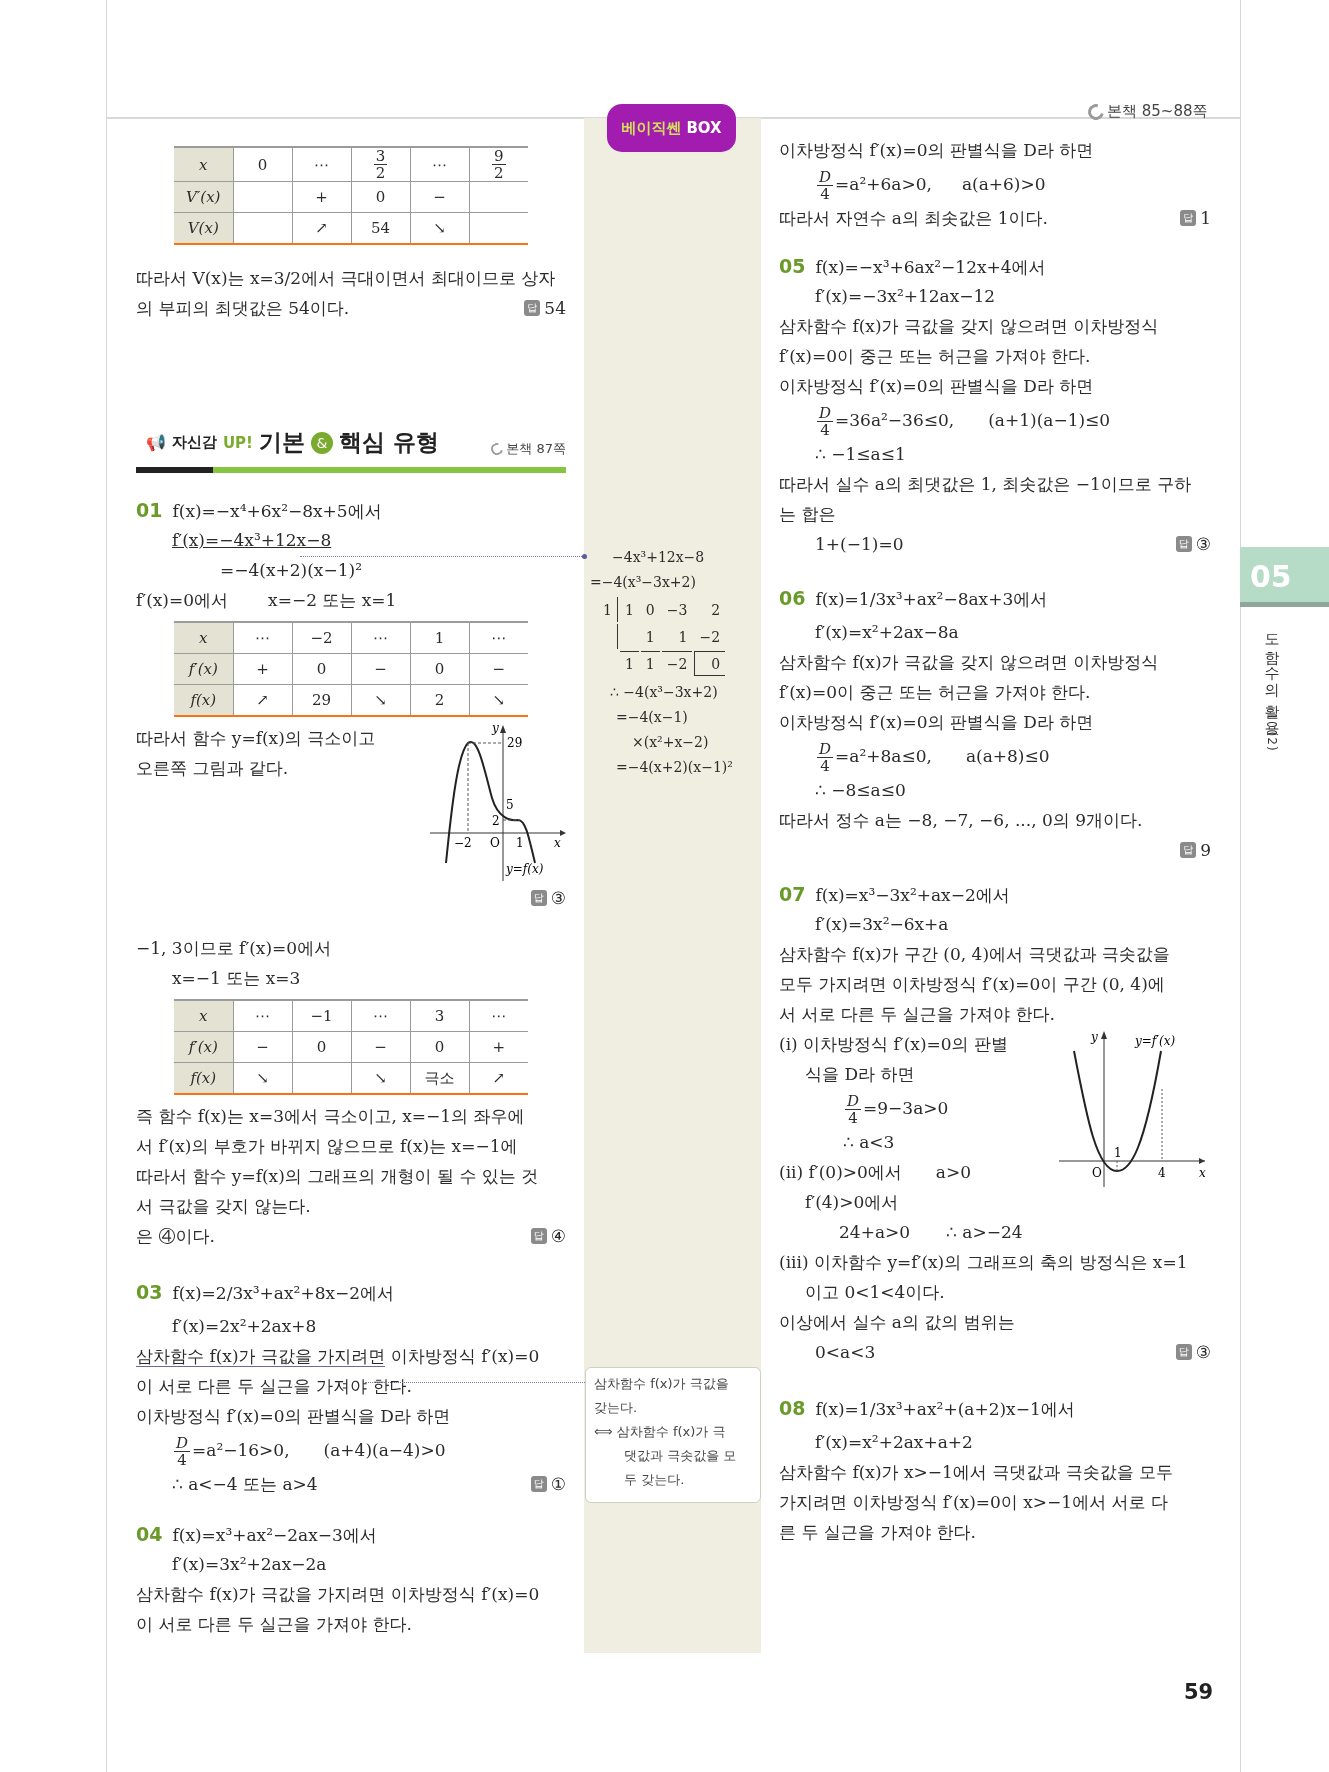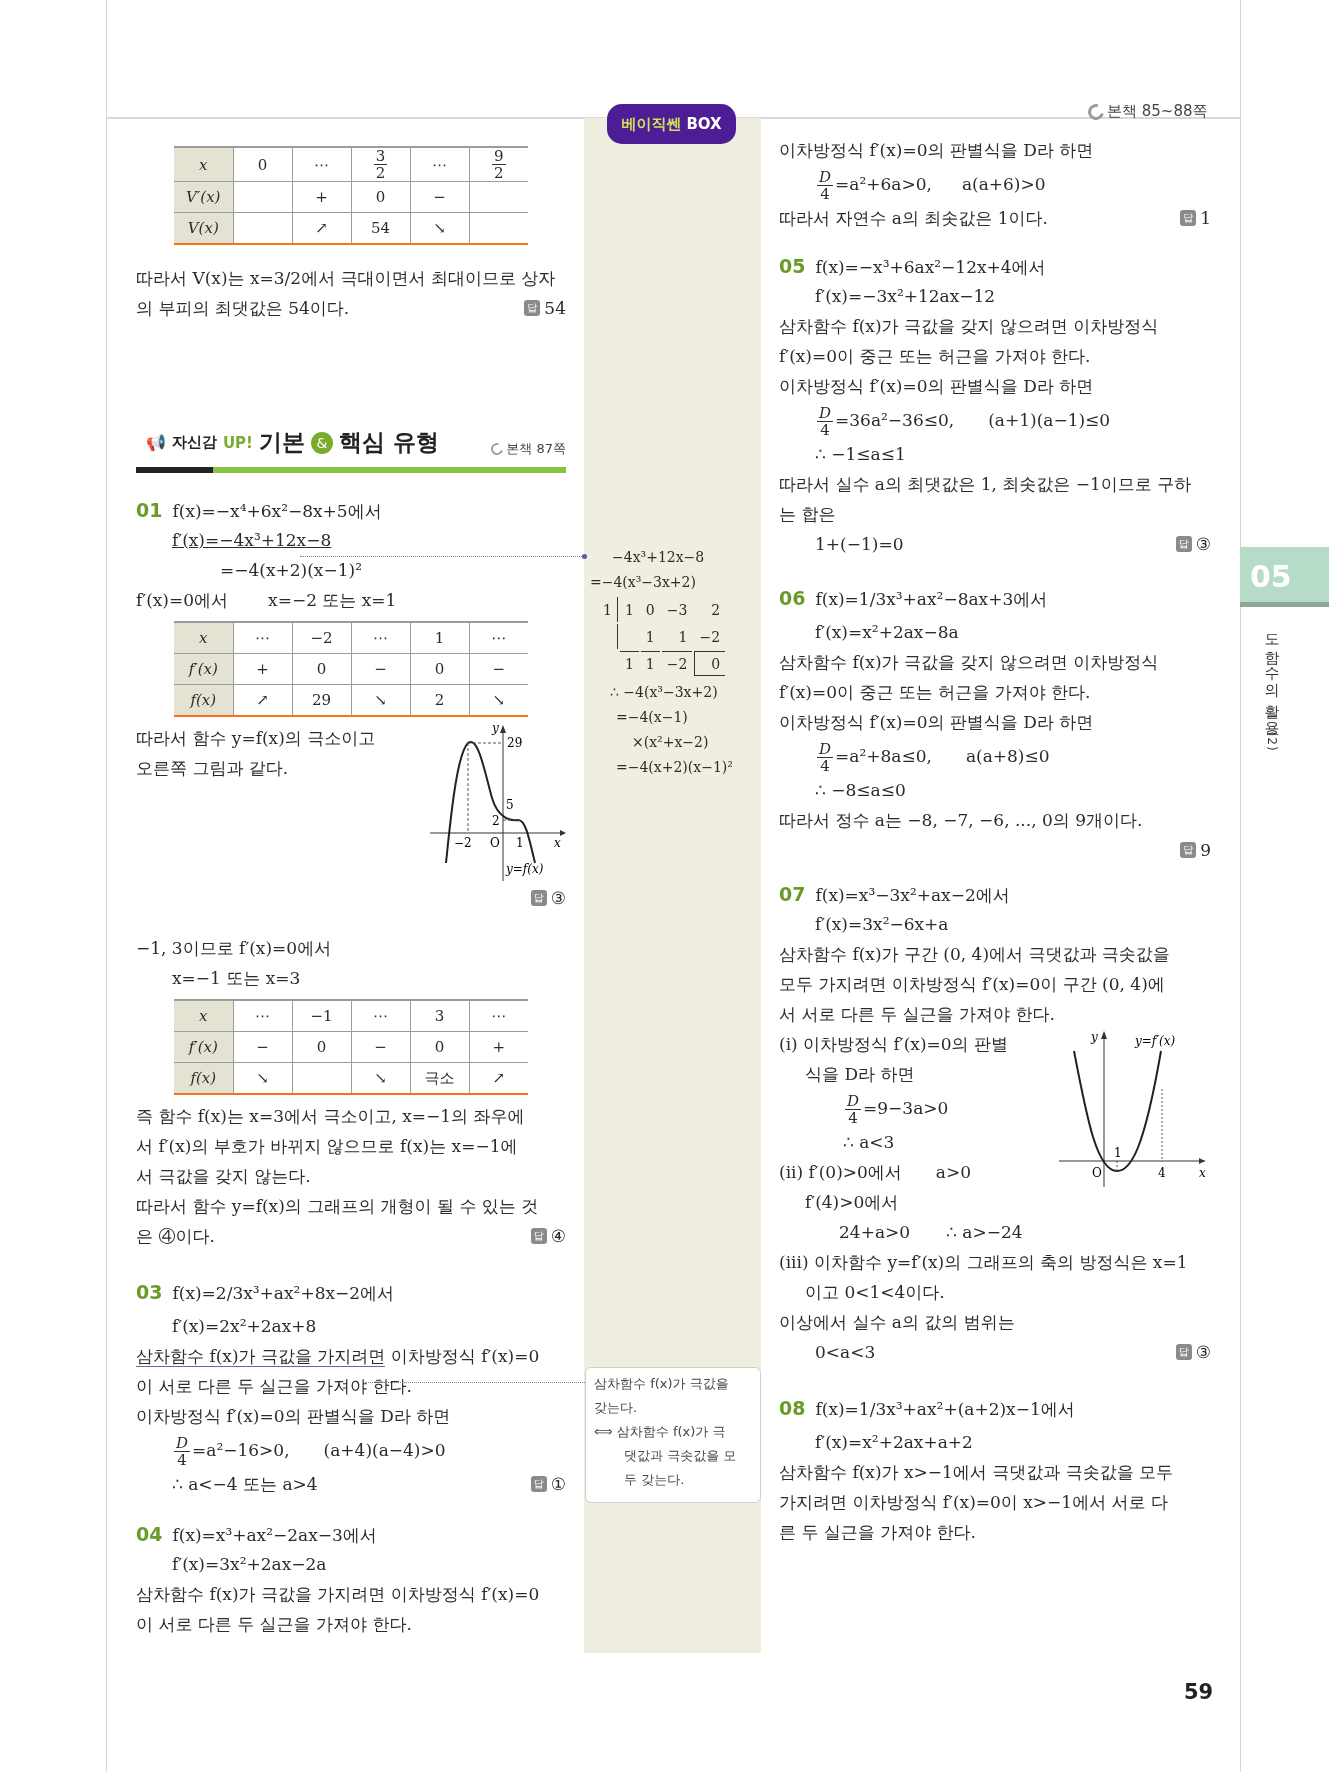--- a/index.html
+++ b/index.html
@@ -6,21 +6,21 @@
   html, body { width: 1329px; height: 1772px; background: #ffffff; overflow: hidden; }
   body { position: relative; font-family: "DejaVu Serif", serif; color: #2b2b2b; }
   .sans { font-family: "DejaVu Sans", sans-serif; }
   i.v { font-style: italic; font-family: "DejaVu Serif", serif; }
   .page-border-left { position: absolute; left: 106px; top: 0; width: 1px; height: 1772px; background: #d6d6d6; }
   .page-border-right { position: absolute; left: 1240px; top: 0; width: 1px; height: 1772px; background: #d6d6d6; }
   .header-rule { position: absolute; left: 106px; top: 117px; width: 1134px; height: 2px; background: #d9d9d9; }
   .ref-top { position: absolute; left: 1088px; top: 88px; font-size: 15px; color: #444; display: flex; align-items: center; gap: 3px; margin-top: 14px; }
   .ref-icon { display: inline-block; width: 16px; height: 16px; border-radius: 50%; border: 3px solid #9a9a9a; border-right-color: transparent; transform: rotate(-30deg); }
   .mid-box { position: absolute; left: 584px; top: 118px; width: 177px; height: 1535px; background: #efeee0; }
-  .box-badge { position: absolute; left: 607px; top: 104px; width: 129px; height: 40px; border-radius: 15px; background: #4c1d95; color: #fff; font-family: "DejaVu Sans", sans-serif; font-weight: bold; font-size: 15px; display: flex; align-items: center; justify-content: center; gap: 5px; }
+  .box-badge { position: absolute; left: 607px; top: 104px; width: 129px; height: 48px; border-radius: 15px; background: #a21caf; color: #fff; font-family: "DejaVu Sans", sans-serif; font-weight: bold; font-size: 15px; display: flex; align-items: center; justify-content: center; gap: 5px; }
   .box-badge .kor { color: #d2e05a; }
   .col { position: absolute; font-size: 17px; line-height: 30px; }
   .line { white-space: nowrap; height: 30px; }
   .indent1 { padding-left: 36px; }
   .indent2 { padding-left: 84px; }
   .qnum { font-family: "DejaVu Sans", sans-serif; font-weight: bold; color: #6a9a2a; font-size: 19px; margin-right: 10px; }
   .ans { float: right; display: flex; align-items: center; gap: 4px; }
   .ans-icon { display: inline-block; width: 16px; height: 16px; border-radius: 3px; background: #8a8a8a; color: #fff; font-size: 10px; text-align: center; line-height: 16px; font-family: "DejaVu Sans", sans-serif; }
   .frac { display: inline-flex; flex-direction: column; align-items: center; vertical-align: middle; line-height: 16px; font-size: 15px; margin: 0 2px; }
   .frac .num { border-bottom: 1px solid #333; padding: 0 2px; }
@@ -228,22 +228,22 @@
             <td>↘</td>
             <td></td>
             <td>↘</td>
             <td>극소</td>
             <td>↗</td>
           </tr>
     </tbody>
       </table>
     <div class="line">즉 함수 f(x)는 x=3에서 극소이고, x=−1의 좌우에</div>
     <div class="line">서 f′(x)의 부호가 바뀌지 않으므로 f(x)는 x=−1에</div>
+    <div class="line">따라서 함수 y=f(x)의 그래프의 개형이 될 수 있는 것</div>
     <div class="line">서 극값을 갖지 않는다.</div>
-    <div class="line">따라서 함수 y=f(x)의 그래프의 개형이 될 수 있는 것</div>
     <div class="line"><span>은 ④이다.</span><span class="ans">
           <span class="ans-icon">답</span>
           <span>④</span>
         </span></div>
   </div>
 
   <div style="margin-top:22px;">
     <div class="line" style="height:38px; line-height:38px;"><span class="qnum">03</span><span>f(x)=2/3x³+ax²+8x−2에서</span></div>
     <div class="line indent1">f′(x)=2x²+2ax+8</div>
     <div class="line"><span class="underline">삼차함수 f(x)가 극값을 가지려면</span><span> 이차방정식 f′(x)=0</span></div>

